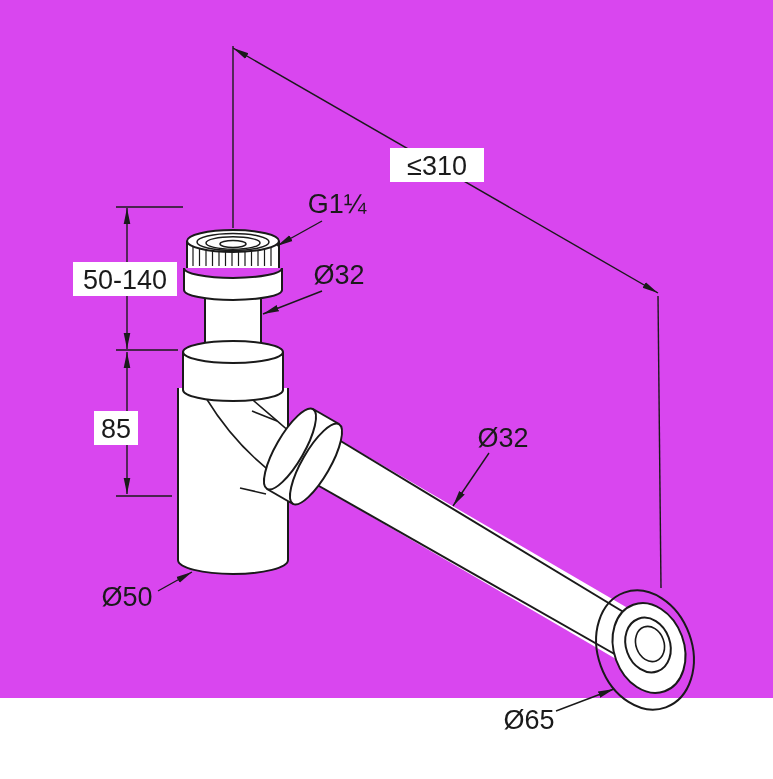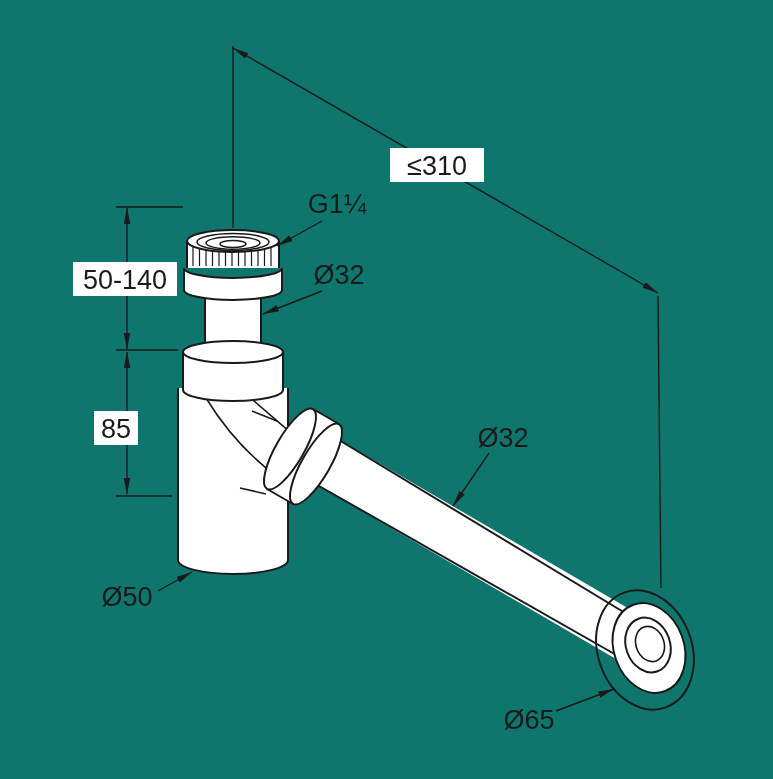--- a/index.html
+++ b/index.html
@@ -5,22 +5,22 @@
   html, body {
     margin: 0;
     padding: 0;
     background: #ffffff;
     width: 773px;
     height: 779px;
     overflow: hidden;
   }
   .stage {
     width: 773px;
-    height: 779px;
-    background: #0f766e;
+    height: 698px;
+    background: #d946ef;
     position: relative;
   }
   svg { display: block; }
   text {
     font-family: "Liberation Sans", sans-serif;
     font-size: 27px;
     text-anchor: middle;
   }
 </style>
 </head>

